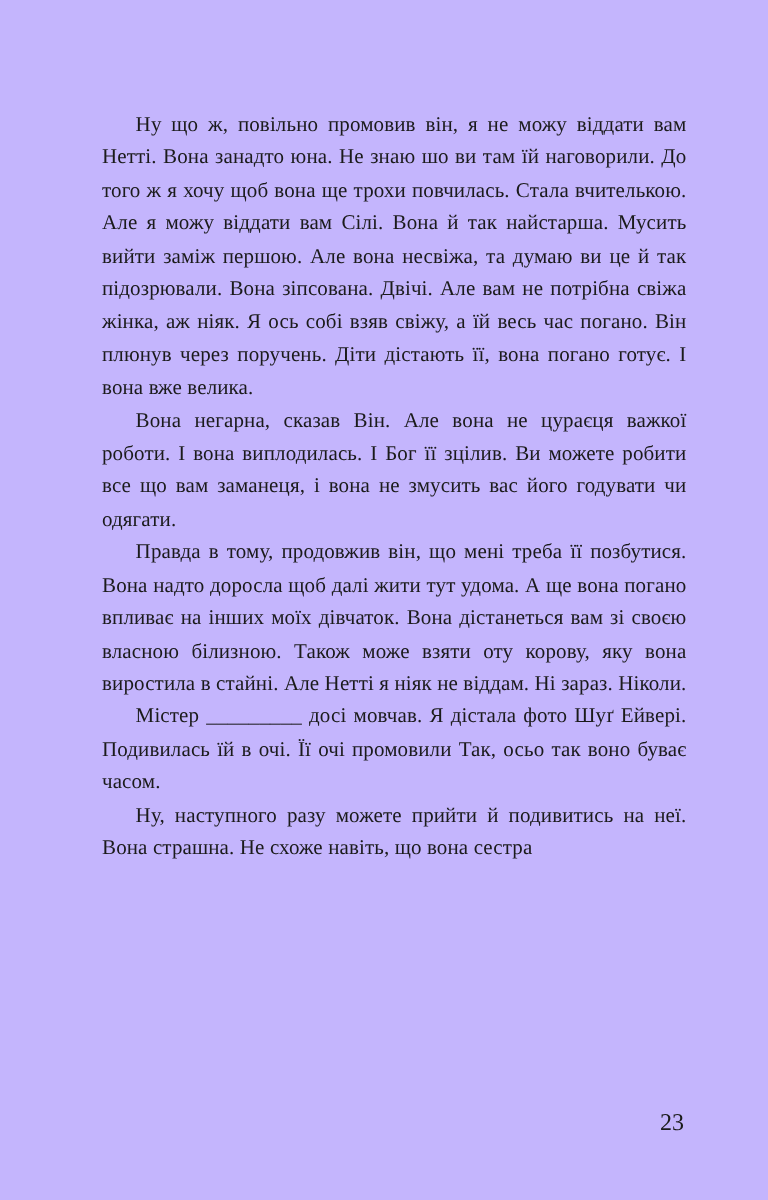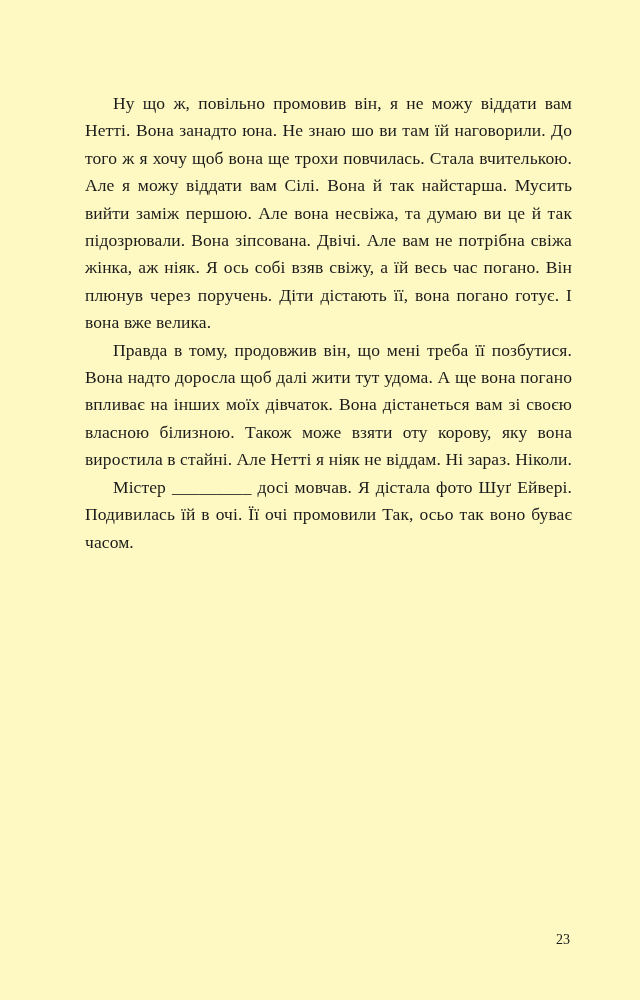--- a/index.html
+++ b/index.html
@@ -5,21 +5,21 @@
   html, body {
     margin: 0;
     padding: 0;
     background: #ffffff;
   }
   .book-page {
     position: relative;
     width: 640px;
     height: 1000px;
     margin: 0 auto;
-    background: #fef9c3;
+    background: #c4b5fd;
     overflow: hidden;
     font-family: "Liberation Serif", "DejaVu Serif", serif;
     color: #1b1b1b;
   }
   .text-block {
     position: absolute;
     left: 85px;
     top: 90px;
     width: 487px;
     font-size: 17.5px;
@@ -29,27 +29,29 @@
   }
   .paragraph {
     margin: 0;
     padding: 0;
     text-indent: 28px;
   }
   .page-number {
     position: absolute;
     right: 70px;
     bottom: 52px;
-    font-size: 14px;
+    font-size: 20px;
     color: #1b1b1b;
   }
 </style>
 </head>
 <body>
 
 <div class="book-page">
   <main class="text-block">
     <p class="paragraph">Ну що ж, повільно промовив він, я не можу віддати вам Нетті. Вона занадто юна. Не знаю шо ви там їй наговорили. До того ж я хочу щоб вона ще трохи повчилась. Стала вчителькою. Але я можу віддати вам Сілі. Вона й так найстарша. Мусить вийти заміж першою. Але вона несвіжа, та думаю ви це й так підозрювали. Вона зіпсована. Двічі. Але вам не потрібна свіжа жінка, аж ніяк. Я ось собі взяв свіжу, а їй весь час погано. Він плюнув через поручень. Діти дістають її, вона погано готує. І вона вже велика.</p>
+    <p class="paragraph">Вона негарна, сказав Він. Але вона не цураєця важкої роботи. І вона виплодилась. І Бог її зцілив. Ви можете робити все що вам заманеця, і вона не змусить вас його годувати чи одягати.</p>
     <p class="paragraph">Правда в тому, продовжив він, що мені треба її позбутися. Вона надто доросла щоб далі жити тут удома. А ще вона погано впливає на інших моїх дівчаток. Вона дістанеться вам зі своєю власною білизною. Також може взяти оту корову, яку вона виростила в стайні. Але Нетті я ніяк не віддам. Ні зараз. Ніколи.</p>
     <p class="paragraph">Містер _________ досі мовчав. Я дістала фото Шуґ Ейвері. Подивилась їй в очі. Її очі промовили Так, осьо так воно буває часом.</p>
+    <p class="paragraph">Ну, наступного разу можете прийти й подивитись на неї. Вона страшна. Не схоже навіть, що вона сестра</p>
   </main>
   <div class="page-number">23</div>
 </div>
 
 </body></html>

